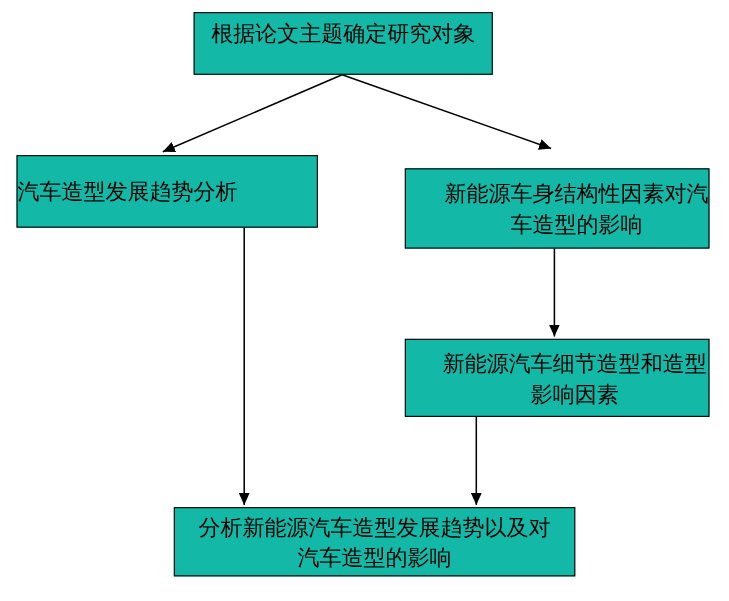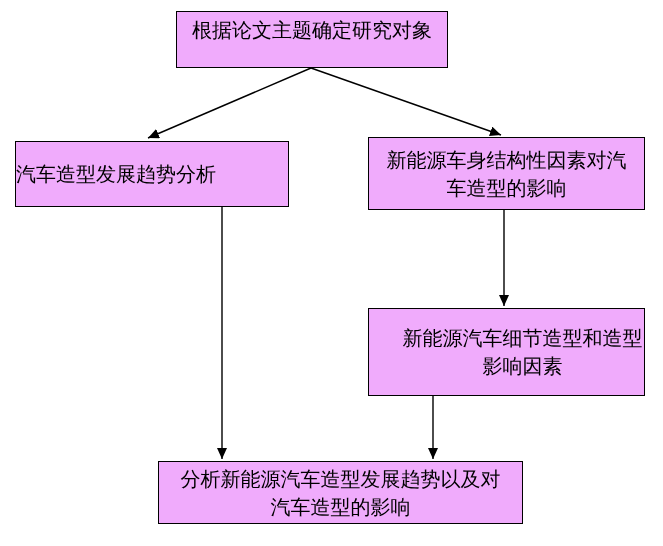--- a/index.html
+++ b/index.html
@@ -13,44 +13,44 @@
     height: 546px;
     background: #ffffff;
     font-family: "DejaVu Serif", "Liberation Serif", serif;
     color: #000000;
     overflow: hidden;
   }
   .node {
     position: absolute;
     box-sizing: border-box;
     border: 1.5px solid #000000;
-    background: #f0abfc;
+    background: #14b8a6;
     display: flex;
     align-items: center;
     justify-content: center;
     font-size: 20px;
     line-height: 28px;
     text-align: center;
     white-space: pre-line;
   }
   .node-top {
     left: 176px; top: 11px; width: 272px; height: 57px;
     align-items: flex-start;
     padding-top: 4px;
   }
   .node-left {
     left: 15px; top: 141px; width: 274px; height: 66px;
     justify-content: flex-start;
     text-align: center;
   }
   .node-right {
-    left: 368px; top: 137px; width: 277px; height: 73px;
+    left: 368px; top: 153px; width: 277px; height: 73px; justify-content: flex-end;
   }
   .node-middle {
-    left: 368px; top: 308px; width: 277px; height: 88px; padding-left: 32px;
+    left: 368px; top: 308px; width: 277px; height: 71px; padding-left: 32px;
   }
   .node-bottom {
     left: 158px; top: 461px; width: 365px; height: 63px;
   }
   svg.connectors {
     position: absolute;
     left: 0; top: 0;
     width: 663px;
     height: 546px;
     pointer-events: none;

